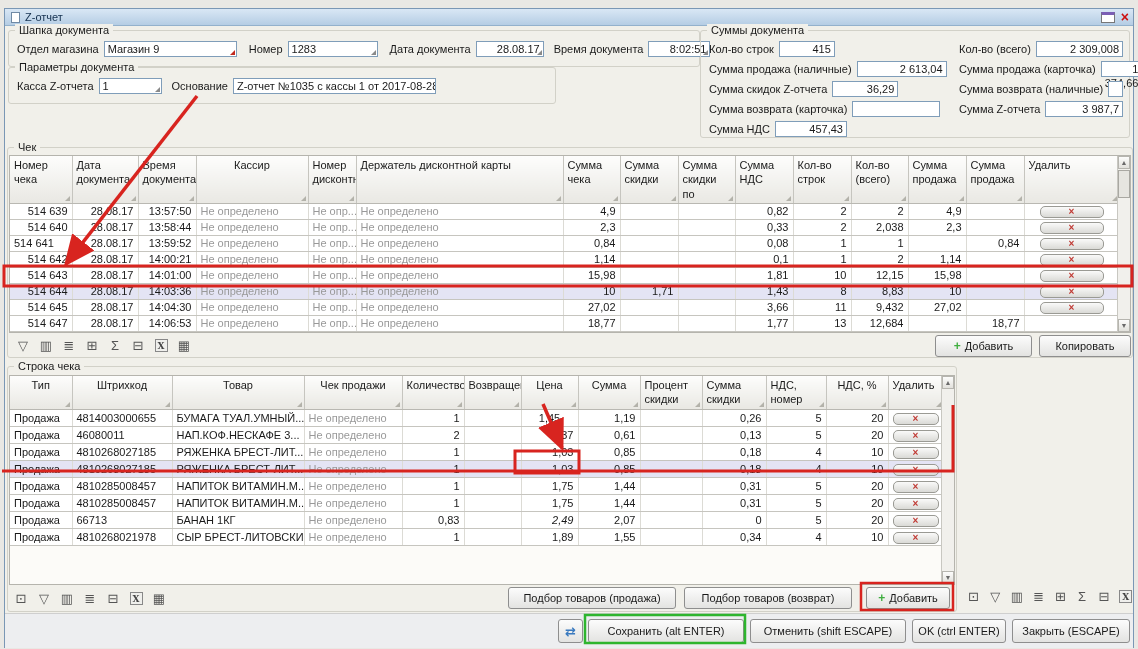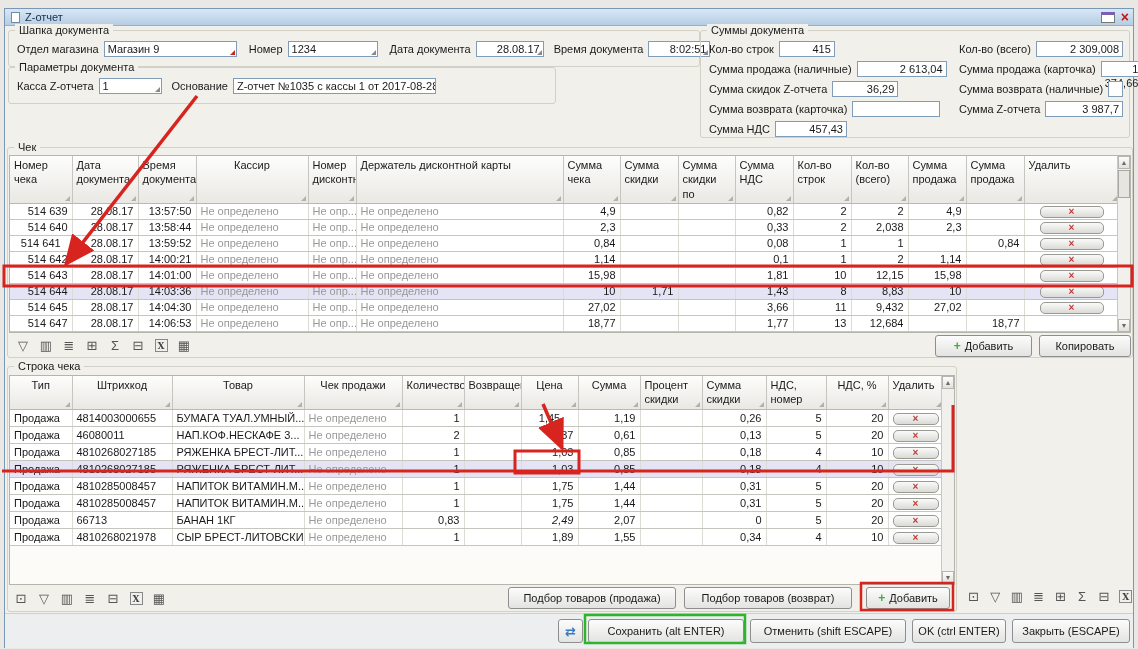--- a/index.html
+++ b/index.html
@@ -153,21 +153,21 @@
         <span class="closebtn">×</span>
       </span>
     </div>
 
     <div class="group g-shapka">
       <span class="glabel">Шапка документа</span>
       <div class="frow">
         <span class="flabel">Отдел магазина</span>
         <span class="finput corner-red w133">Магазин 9</span>
         <span class="flabel ml12">Номер</span>
-        <span class="finput corner w90">1234</span>
+        <span class="finput corner w90">1283</span>
         <span class="flabel ml12">Дата документа</span>
         <span class="finput corner right w68">28.08.17</span>
         <span class="flabel ml10">Время документа</span>
         <span class="finput corner right w62">8:02:51</span>
       </div>
     </div>
 
     <div class="group g-params">
       <span class="glabel">Параметры документа</span>
       <div class="frow">
@@ -303,21 +303,21 @@
               <td style="text-align: right;"></td>
               <td style="text-align: right;"></td>
               <td style="text-align: right;">0,33</td>
               <td style="text-align: right;">2</td>
               <td style="text-align: right;">2,038</td>
               <td style="text-align: right;">2,3</td>
               <td style="text-align: right;"></td>
               <td style="text-align: center;"><span class="del-btn">×</span></td>
             </tr>
             <tr>
-              <td style="text-align: center; margin-top: 36px;">514 641</td>
+              <td style="text-align: left; margin-top: 36px;">514 641</td>
               <td style="text-align: right;">28.08.17</td>
               <td style="text-align: right;">13:59:52</td>
               <td class="dim" style="text-align: left;">Не определено</td>
               <td class="dim" style="text-align: left;">Не опр...</td>
               <td class="dim" style="text-align: left;">Не определено</td>
               <td style="text-align: right;">0,84</td>
               <td style="text-align: right;"></td>
               <td style="text-align: right;"></td>
               <td style="text-align: right;">0,08</td>
               <td style="text-align: right;">1</td>

